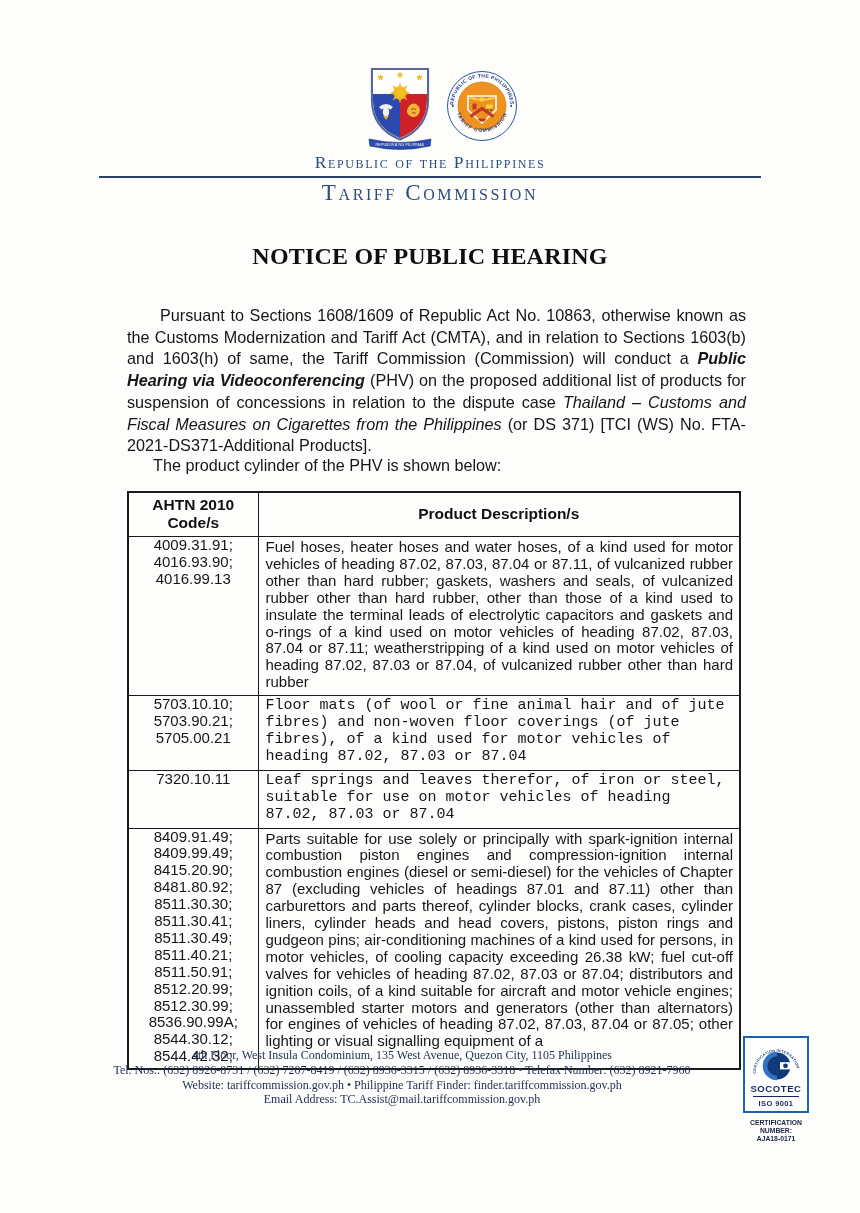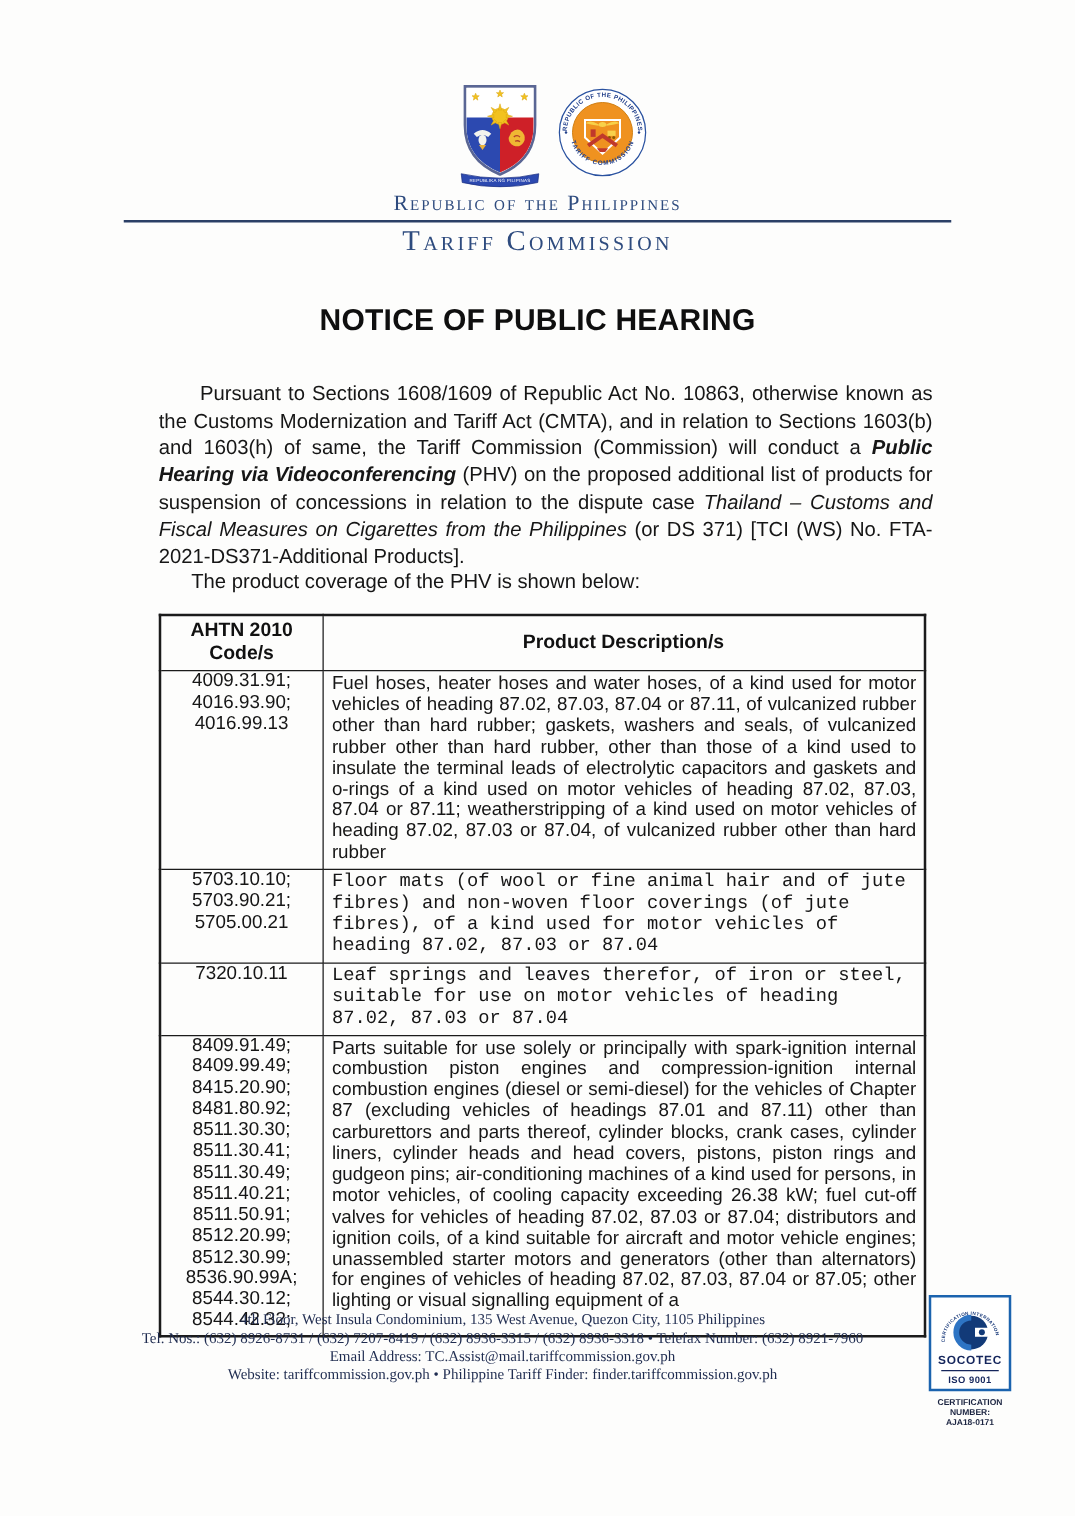--- a/index.html
+++ b/index.html
@@ -17,21 +17,21 @@
   }
   .headline-rule{position:absolute;top:176px;left:99px;width:662px;border-top:2.2px solid #2b3f66;}
   .agency-line{
     position:absolute;top:180px;left:0;width:100%;text-align:center;
     font-family:"Liberation Serif",serif;font-variant:small-caps;
     font-size:23px;letter-spacing:2.6px;color:#2e4b7e;font-weight:500;
   }
   
   .doc-title{
     position:absolute;top:243px;left:0;width:100%;text-align:center;
-    font-size:24px;font-weight:bold;color:#0f0f0f;letter-spacing:.2px;
+    font-size:24px;font-weight:bold;color:#0f0f0f;letter-spacing:.2px;font-family:Liberation Serif, serif;
   }
   .intro{
     position:absolute;top:301px;left:123px;width:619px;margin:4px;
     font-size:16.2px;line-height:21.7px;text-align:justify;text-indent:33px;color:#161616;
   }
   .seg-normal{font-style:normal;}
   .seg-bolditalic{font-weight:bold;font-style:italic;}
   .seg-italic{font-style:italic;}
   .coverage{
     position:absolute;top:456px;left:120px;width:619px;margin:0;
@@ -138,21 +138,21 @@
   </div>
 
   <div class="republic-line">Republic of the Philippines</div>
   <div class="headline-rule"></div>
   <div class="agency-line">Tariff Commission</div>
 
   <div class="doc-title">NOTICE OF PUBLIC HEARING</div>
 
   <p class="intro"><span class="seg-normal">Pursuant to Sections 1608/1609 of Republic Act No. 10863, otherwise known as the Customs Modernization and Tariff Act (CMTA), and in relation to Sections 1603(b) and 1603(h) of same, the Tariff Commission (Commission) will conduct a </span><span class="seg-bolditalic">Public Hearing via Videoconferencing</span><span class="seg-normal"> (PHV) on the proposed additional list of products for suspension of concessions in relation to the dispute case </span><span class="seg-italic">Thailand – Customs and Fiscal Measures on Cigarettes from the Philippines</span><span class="seg-normal"> (or DS 371) [TCI (WS) No. FTA-2021-DS371-Additional Products].</span></p>
 
-  <p class="coverage">The product coverage of the PHV is shown below:</p>
+  <p class="coverage">The product cylinder of the PHV is shown below:</p>
 
   <table class="product-table">
     <colgroup>
         <col style="width:130px">
         <col style="width:482px">
       </colgroup>
     <thead>
       <tr>
         <th>AHTN 2010 Code/s</th>
         <th>Product Description/s</th>
@@ -199,22 +199,22 @@
             <div>8544.42.32;</div>
           </td>
           <td class="desc just">Parts suitable for use solely or principally with spark-ignition internal combustion piston engines and compression-ignition internal combustion engines (diesel or semi-diesel) for the vehicles of Chapter 87 (excluding vehicles of headings 87.01 and 87.11) other than carburettors and parts thereof, cylinder blocks, crank cases, cylinder liners, cylinder heads and head covers, pistons, piston rings and gudgeon pins; air-conditioning machines of a kind used for persons, in motor vehicles, of cooling capacity exceeding 26.38 kW; fuel cut-off valves for vehicles of heading 87.02, 87.03 or 87.04; distributors and ignition coils, of a kind suitable for aircraft and motor vehicle engines; unassembled starter motors and generators (other than alternators) for engines of vehicles of heading 87.02, 87.03, 87.04 or 87.05; other lighting or visual signalling equipment of a</td>
         </tr>
       </tbody>
   </table>
 
   <div class="footer-block">
       <div>4th Floor, West Insula Condominium, 135 West Avenue, Quezon City, 1105 Philippines</div>
       <div>Tel. Nos.: (632) 8926-8731 / (632) 7207-8419 / (632) 8936-3315 / (632) 8936-3318 • Telefax Number: (632) 8921-7960</div>
+      <div>Website: tariffcommission.gov.ph • Philippine Tariff Finder: finder.tariffcommission.gov.ph</div>
       <div>Email Address: TC.Assist@mail.tariffcommission.gov.ph</div>
-      <div>Website: tariffcommission.gov.ph • Philippine Tariff Finder: finder.tariffcommission.gov.ph</div>
     </div>
 
   <div class="socotec">
     <div class="socotec-box">
       <svg width="52" height="46" viewBox="0 0 48 46">
         <defs>
             <path id="socArc" d="M 4,36 A 20.5 20.5 0 1 1 45,31" fill="none"></path>
           </defs>
         <text font-size="3.7" font-weight="bold" fill="#1c3c7c" letter-spacing="0.3">
           <textPath href="#socArc" startOffset="2%">CERTIFICATION INTERNATIONAL</textPath>

